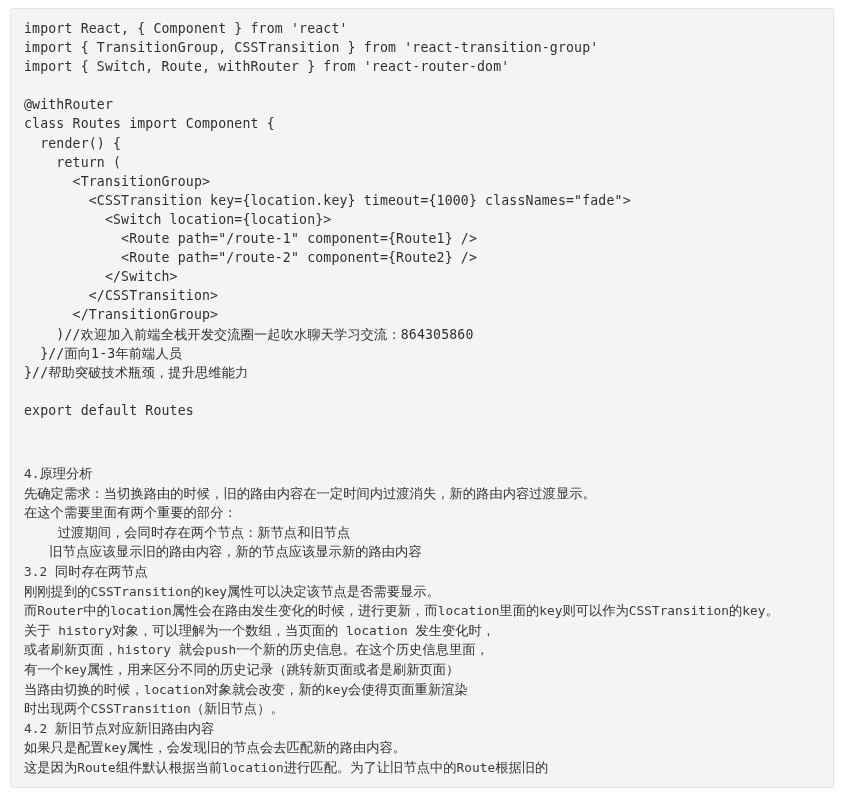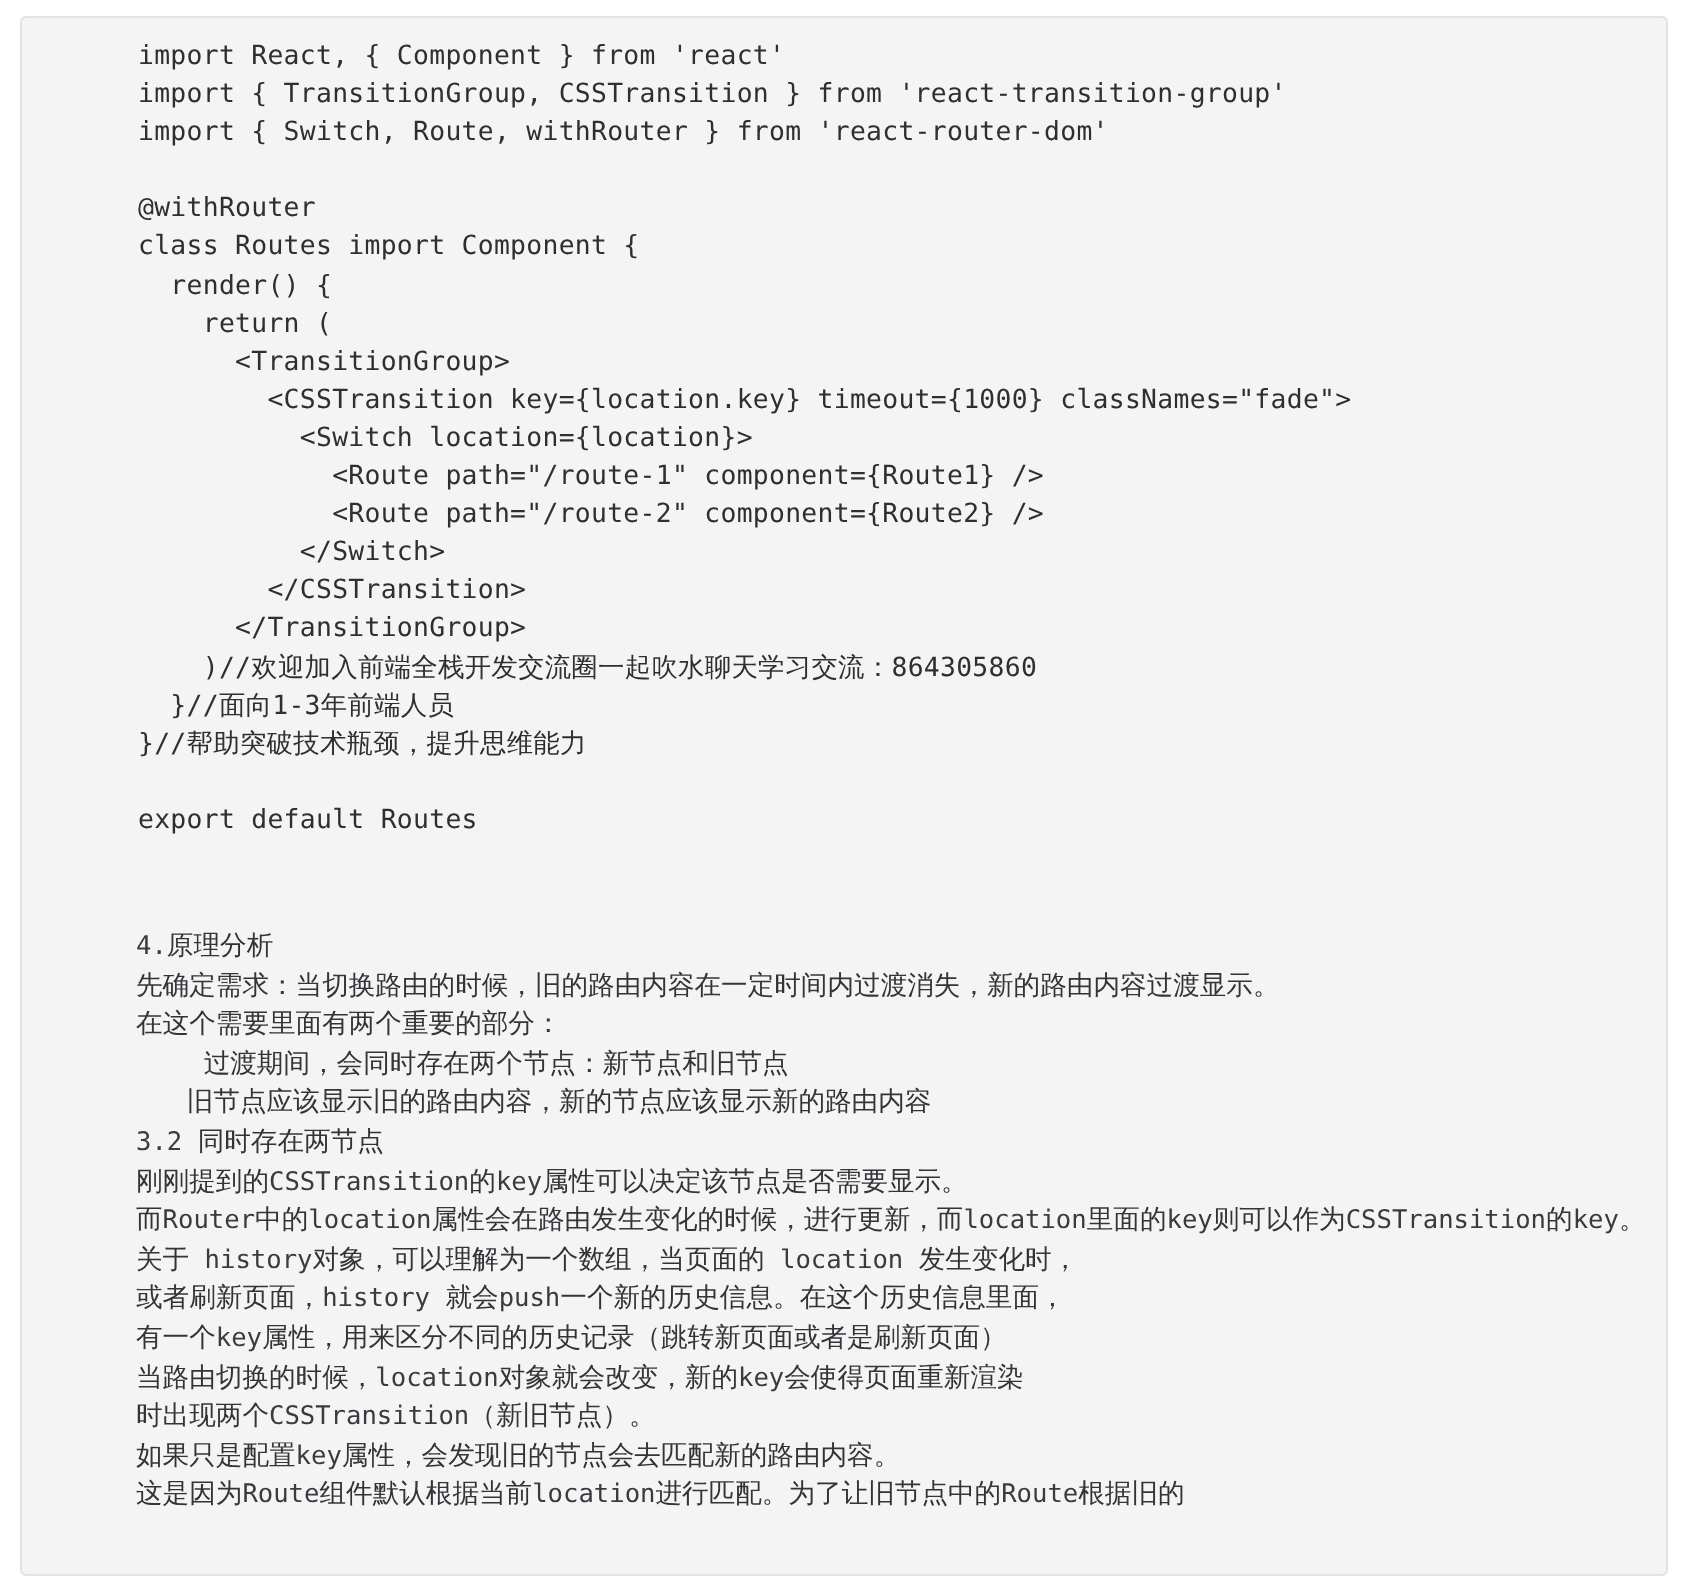--- a/index.html
+++ b/index.html
@@ -43,34 +43,32 @@
   }
 
   .code-line {
     font-family: "DejaVu Sans Mono", "Liberation Mono", monospace;
     font-size: 13.2px;
     line-height: 19.1px;
     color: #2f2f33;
     white-space: pre;
     letter-spacing: 0.15px;
     height: 19.1px;
-    margin-left: 45px;
   }
 
   .code-line.blank { color: transparent; }
   .gap-2 { height: 22px; }
 
   .prose-line {
     font-family: "DejaVu Sans", "Liberation Sans", sans-serif;
     font-size: 13.3px;
     line-height: 19.6px;
     color: #333338;
     white-space: pre;
     height: 19.6px;
-    margin-left: 44px;
   }
 
   .prose-line .mono {
     font-family: "DejaVu Sans Mono", "Liberation Mono", monospace;
     font-size: 12.8px;
     color: #3a3a40;
   }
 </style>
 </head>
 <body>
@@ -112,19 +110,20 @@
       <div class="prose-line">        过渡期间，会同时存在两个节点：新节点和旧节点</div>
       <div class="prose-line">      旧节点应该显示旧的路由内容，新的节点应该显示新的路由内容</div>
       <div class="prose-line"><span class="mono">3.2 </span>同时存在两节点</div>
       <div class="prose-line">刚刚提到的<span class="mono">CSSTransition</span>的<span class="mono">key</span>属性可以决定该节点是否需要显示。</div>
       <div class="prose-line">而<span class="mono">Router</span>中的<span class="mono">location</span>属性会在路由发生变化的时候，进行更新，而<span class="mono">location</span>里面的<span class="mono">key</span>则可以作为<span class="mono">CSSTransition</span>的<span class="mono">key</span>。</div>
       <div class="prose-line">关于<span class="mono"> history</span>对象，可以理解为一个数组，当页面的<span class="mono"> location </span>发生变化时，</div>
       <div class="prose-line">或者刷新页面，<span class="mono">history </span>就会<span class="mono">push</span>一个新的历史信息。在这个历史信息里面，</div>
       <div class="prose-line">有一个<span class="mono">key</span>属性，用来区分不同的历史记录（跳转新页面或者是刷新页面）</div>
       <div class="prose-line">当路由切换的时候，<span class="mono">location</span>对象就会改变，新的<span class="mono">key</span>会使得页面重新渲染</div>
       <div class="prose-line">时出现两个<span class="mono">CSSTransition</span>（新旧节点）。</div>
+      <div class="prose-line"><span class="mono">4.2 </span>新旧节点对应新旧路由内容</div>
       <div class="prose-line">如果只是配置<span class="mono">key</span>属性，会发现旧的节点会去匹配新的路由内容。</div>
       <div class="prose-line">这是因为<span class="mono">Route</span>组件默认根据当前<span class="mono">location</span>进行匹配。为了让旧节点中的<span class="mono">Route</span>根据旧的</div>
 
     </div>
 
   </div>
 </div>
 
 </body></html>

